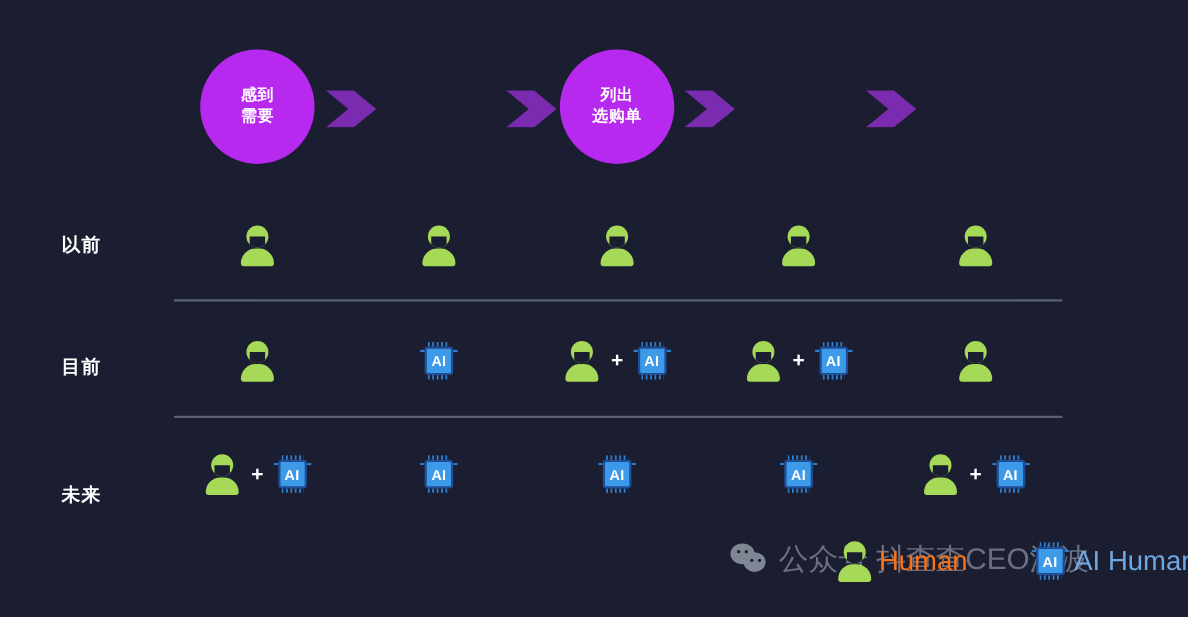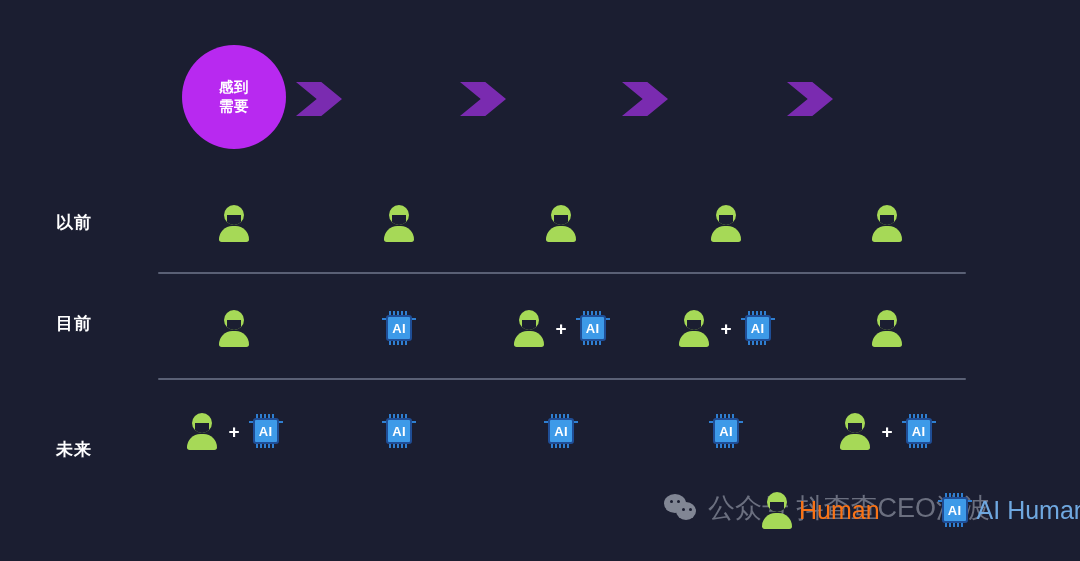--- a/index.html
+++ b/index.html
@@ -256,28 +256,32 @@
   <div id="funnel">
 
     <div class="stage-node" style="left:182px">
       <div class="stage-label">感到</div>
       <div class="stage-label">需要</div>
     </div>
     <div class="chevron" style="left:296px"></div>
 
     <div class="chevron" style="left:460px"></div>
 
+    <div class="stage-node" style="left:509px">
+      <div class="stage-label">列出</div>
+      <div class="stage-label">选购单</div>
+    </div>
     <div class="chevron" style="left:622px"></div>
 
     <div class="chevron" style="left:787px"></div>
 
   </div>
 
   <div class="row-label" style="top:211px">以前</div>
-  <div class="row-label" style="top:312px">目前</div>
+  <div class="row-label" style="top:322px">目前</div>
   <div class="row-label" style="top:438px">未来</div>
 
   <div class="divider" style="top:272px"></div>
   <div class="divider" style="top:378px"></div>
 
   <div class="cell" style="left:182px;top:200px;width:104px">
     <span class="person">
         <span class="head">
           <span class="mouth"></span>
         </span>

